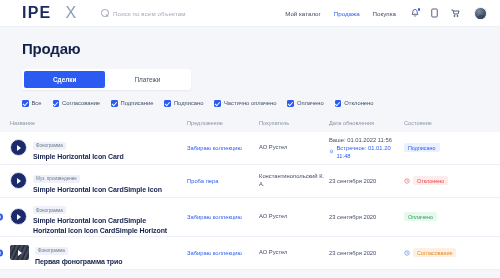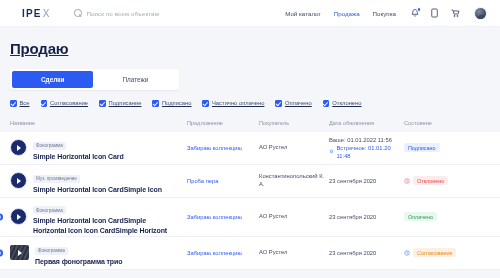--- a/index.html
+++ b/index.html
@@ -14,27 +14,27 @@
   
   .header {
     height: 27px;
     background: #ffffff;
     display: flex;
     align-items: center;
     padding: 0 13px 0 22px;
     border-bottom: 1px solid #eef1f6;
   }
   .logo {
-    font-size: 10px;
+    font-size: 16px;
     font-weight: 700;
     letter-spacing: 1.2px;
     color: #1b2a5e;
     display: flex;
     align-items: center;
-    gap: 1px;
+    gap: 14px;
   }
   .logo .x-mark {
     color: #8f9bb5;
     font-weight: 400;
     letter-spacing: 0;
   }
   .search {
     display: flex;
     align-items: center;
     gap: 4px;
@@ -69,21 +69,21 @@
     width: 13px; height: 13px; border-radius: 50%;
     background: radial-gradient(circle at 35% 30%, #7e8c9e 0%, #46566c 55%, #2b3647 100%);
     margin-left: 4px; border: 1px solid #e6eaf2; position: relative; overflow: hidden;
   }
   .avatar::after {
     content: ""; position: absolute; left: 2px; top: 7px;
     width: 9px; height: 8px; border-radius: 50% 50% 0 0; background: #39485c;
   }
 
   
-  .page { padding: 13px 22px 0 10px; text-decoration: underline; }
+  .page { padding: 13px 22px 0 22px; }
   .page-title {
     font-size: 15px; font-weight: 700; color: #15214a;
     letter-spacing: -.2px; margin-bottom: 11px;
   }
 
   .tabs {
     display: inline-flex; background: #ffffff; border-radius: 3px;
     padding: 2px; box-shadow: 0 1px 2px rgba(27,42,78,.06); margin-bottom: 10px;
   }
   .tab {

